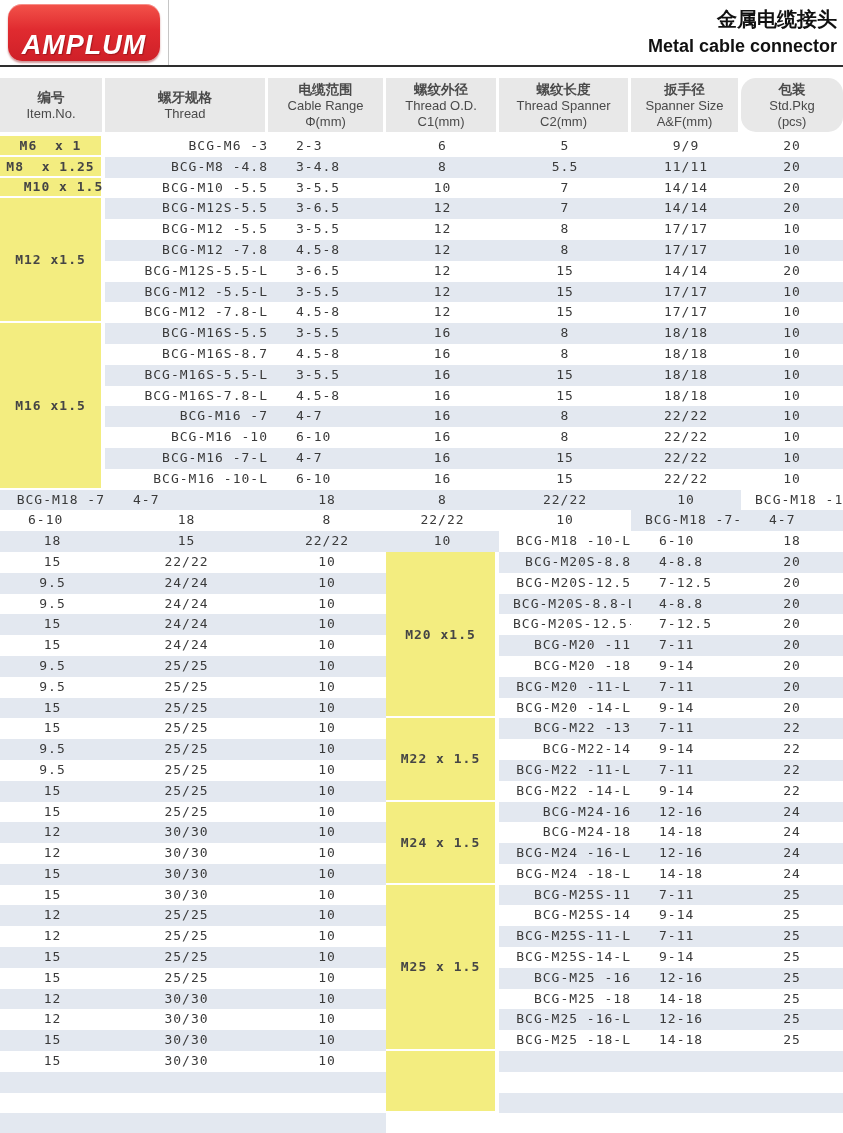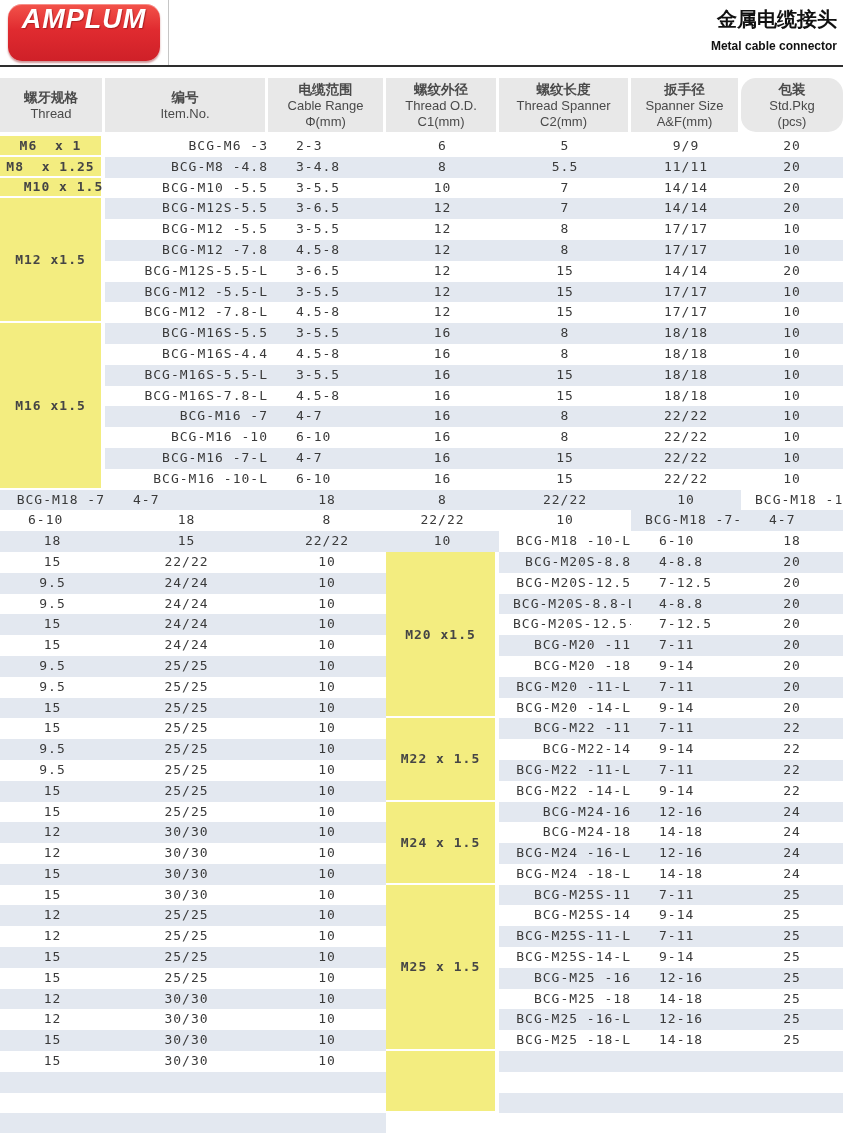--- a/index.html
+++ b/index.html
@@ -11,33 +11,33 @@
     position:relative;
     overflow:hidden;
   }
   
   .page-header { height:67px; position:relative; border-bottom:2px solid #2e2e2e; }
   .logo-box {
     position:absolute; left:8px; top:4px; width:152px; height:57px;
     border-radius:14px;
     background:linear-gradient(180deg,#f3534a 0%, #e02b30 45%, #cf2028 100%);
     box-shadow:0 2px 2px rgba(150,20,25,.45), inset 0 1px 0 rgba(255,255,255,.35);
-    display:flex; align-items:flex-start; justify-content:center;
+    display:flex; align-items:flex-end; justify-content:center;
   }
   .logo-text {
     color:#ffffff; font-style:italic; font-weight:bold;
     font-size:27px; letter-spacing:1px;
     text-shadow:1px 1px 1px rgba(120,10,15,.5);
   }
   .logo-divider {
     position:absolute; left:168px; top:0; width:1px; height:65px; background:#c6c6c6;
   }
   .titles { position:absolute; right:6px; top:4px; text-align:right; color:#111; }
   .title-cn { font-size:20px; font-weight:bold; line-height:30px; }
-  .title-en { font-size:12px; font-weight:600; line-height:24px; }
+  .title-en { font-size:18px; font-weight:600; line-height:24px; }
 
   
   .tbl-head {
     margin-top:11px;
     display:grid;
     grid-template-columns:105px 163px 118px 113px 132px 110px 102px;
     grid-auto-rows:54px;
   }
   .hcell {
     background:#e8e8e8;
@@ -85,26 +85,26 @@
   </div>
   <div class="logo-divider"></div>
   <div class="titles">
     <div class="title-cn">金属电缆接头</div>
     <div class="title-en">Metal cable connector</div>
   </div>
 </div>
 
 <div class="tbl-head">
     <div class="hcell">
+      <div class="h-cn">编号</div>
+      <div class="h-en">Item.No.</div>
+    </div>
+    <div class="hcell">
       <div class="h-cn">螺牙规格</div>
       <div class="h-en">Thread</div>
-    </div>
-    <div class="hcell">
-      <div class="h-cn">编号</div>
-      <div class="h-en">Item.No.</div>
     </div>
     <div class="hcell">
       <div class="h-cn">电缆范围</div>
       <div class="h-en">Cable Range</div>
       <div class="h-en">Φ(mm)</div>
     </div>
     <div class="hcell">
       <div class="h-cn">螺纹外径</div>
       <div class="h-en">Thread O.D.</div>
       <div class="h-en">C1(mm)</div>
@@ -185,21 +185,21 @@
     <div class="bcell c3 plain">15</div>
     <div class="bcell c4 plain">17/17</div>
     <div class="bcell c5 plain">10</div>
     <div class="ycell" style="grid-row: span 8;">M16 x1.5</div>
     <div class="bcell c0 stripe">BCG-M16S-5.5</div>
     <div class="bcell c1 stripe">3-5.5</div>
     <div class="bcell c2 stripe">16</div>
     <div class="bcell c3 stripe">8</div>
     <div class="bcell c4 stripe">18/18</div>
     <div class="bcell c5 stripe">10</div>
-    <div class="bcell c0 plain">BCG-M16S-4.4</div>
+    <div class="bcell c0 plain">BCG-M16S-8.7</div>
     <div class="bcell c1 plain">4.5-8</div>
     <div class="bcell c2 plain">16</div>
     <div class="bcell c3 plain">8</div>
     <div class="bcell c4 plain">18/18</div>
     <div class="bcell c5 plain">10</div>
     <div class="bcell c0 stripe">BCG-M16S-5.5-L</div>
     <div class="bcell c1 stripe">3-5.5</div>
     <div class="bcell c2 stripe">16</div>
     <div class="bcell c3 stripe">15</div>
     <div class="bcell c4 stripe">18/18</div>
@@ -301,21 +301,21 @@
     <div class="bcell c3 stripe">15</div>
     <div class="bcell c4 stripe">25/25</div>
     <div class="bcell c5 stripe">10</div>
     <div class="bcell c0 plain">BCG-M20 -14-L</div>
     <div class="bcell c1 plain">9-14</div>
     <div class="bcell c2 plain">20</div>
     <div class="bcell c3 plain">15</div>
     <div class="bcell c4 plain">25/25</div>
     <div class="bcell c5 plain">10</div>
     <div class="ycell" style="grid-row: span 4;">M22 x 1.5</div>
-    <div class="bcell c0 stripe">BCG-M22 -11</div>
+    <div class="bcell c0 stripe">BCG-M22 -13</div>
     <div class="bcell c1 stripe">7-11</div>
     <div class="bcell c2 stripe">22</div>
     <div class="bcell c3 stripe">9.5</div>
     <div class="bcell c4 stripe">25/25</div>
     <div class="bcell c5 stripe">10</div>
     <div class="bcell c0 plain">BCG-M22-14</div>
     <div class="bcell c1 plain">9-14</div>
     <div class="bcell c2 plain">22</div>
     <div class="bcell c3 plain">9.5</div>
     <div class="bcell c4 plain">25/25</div>

